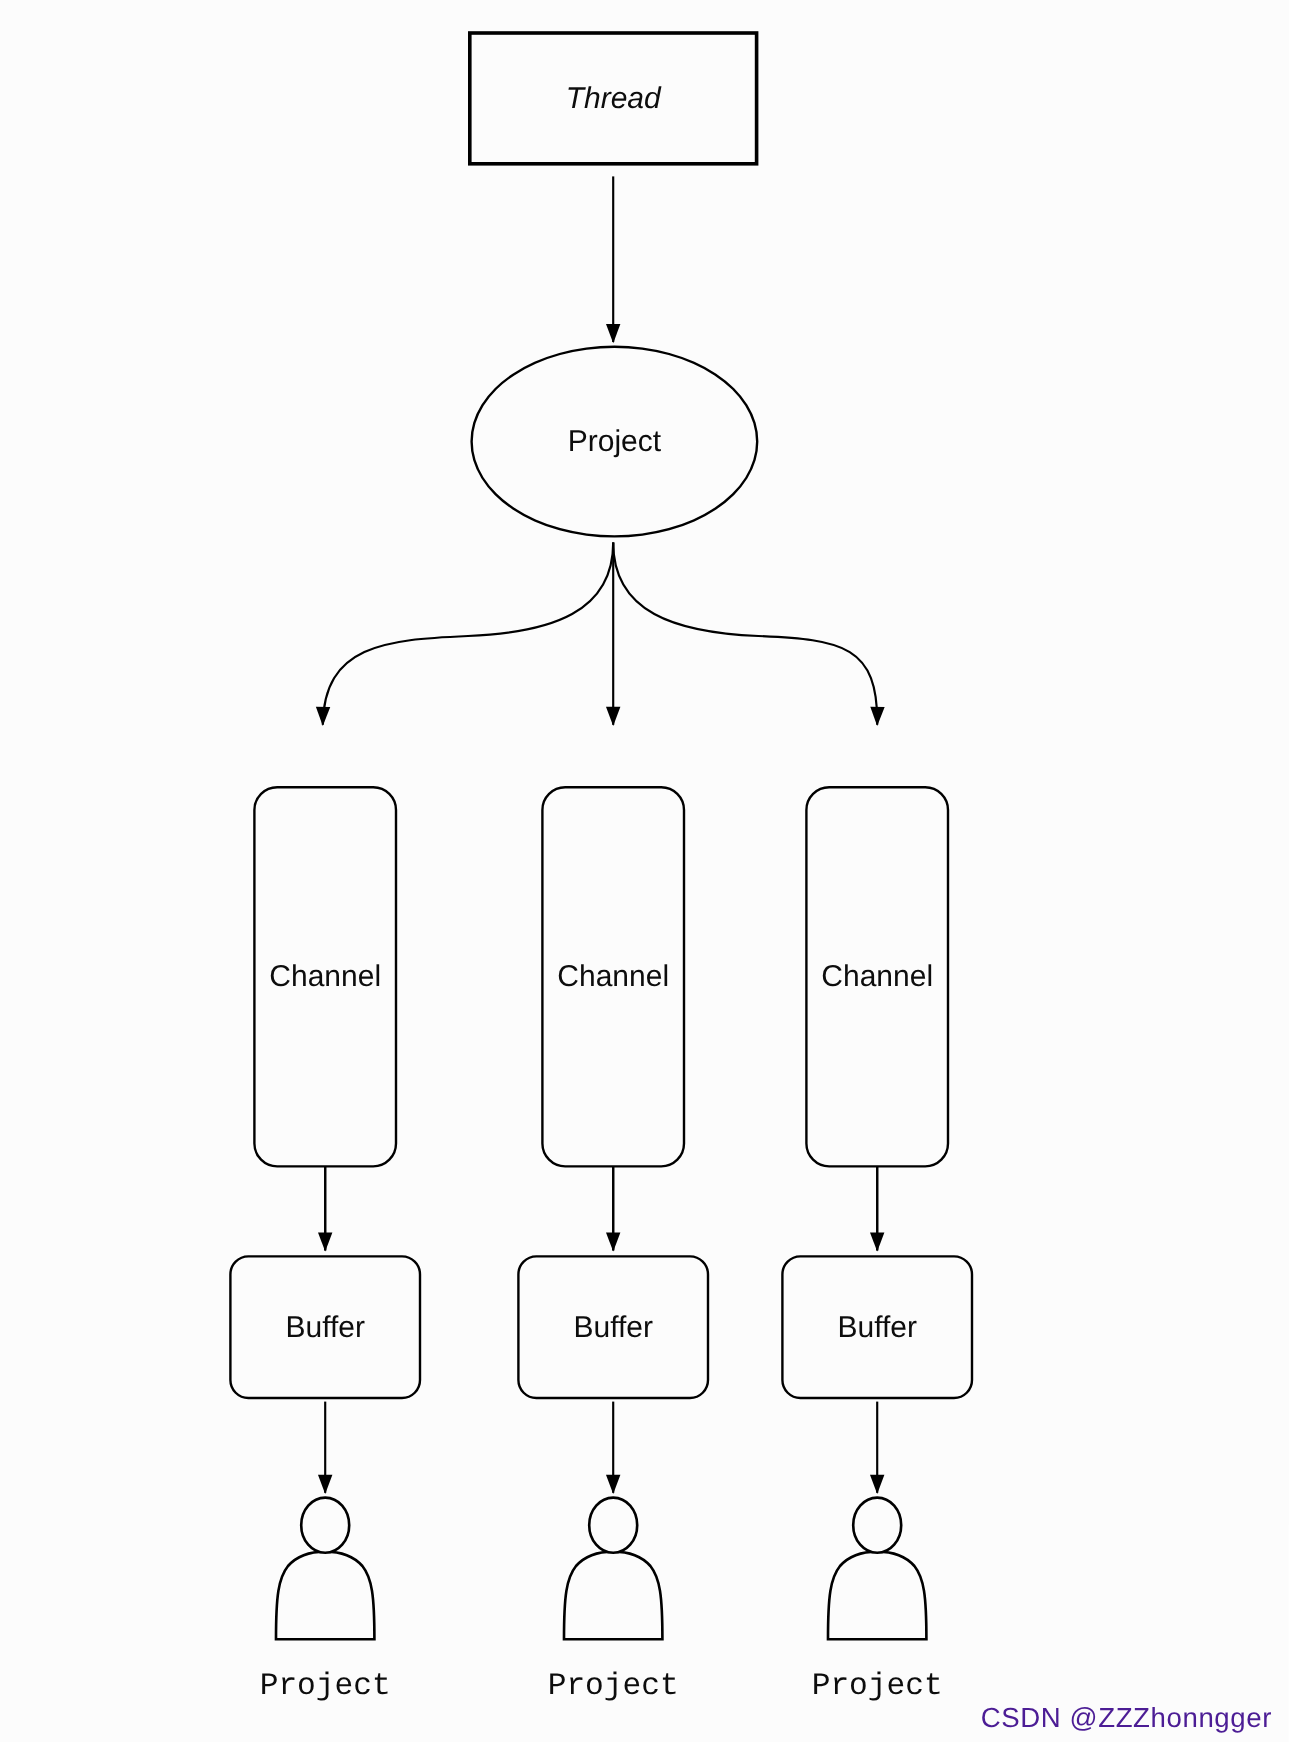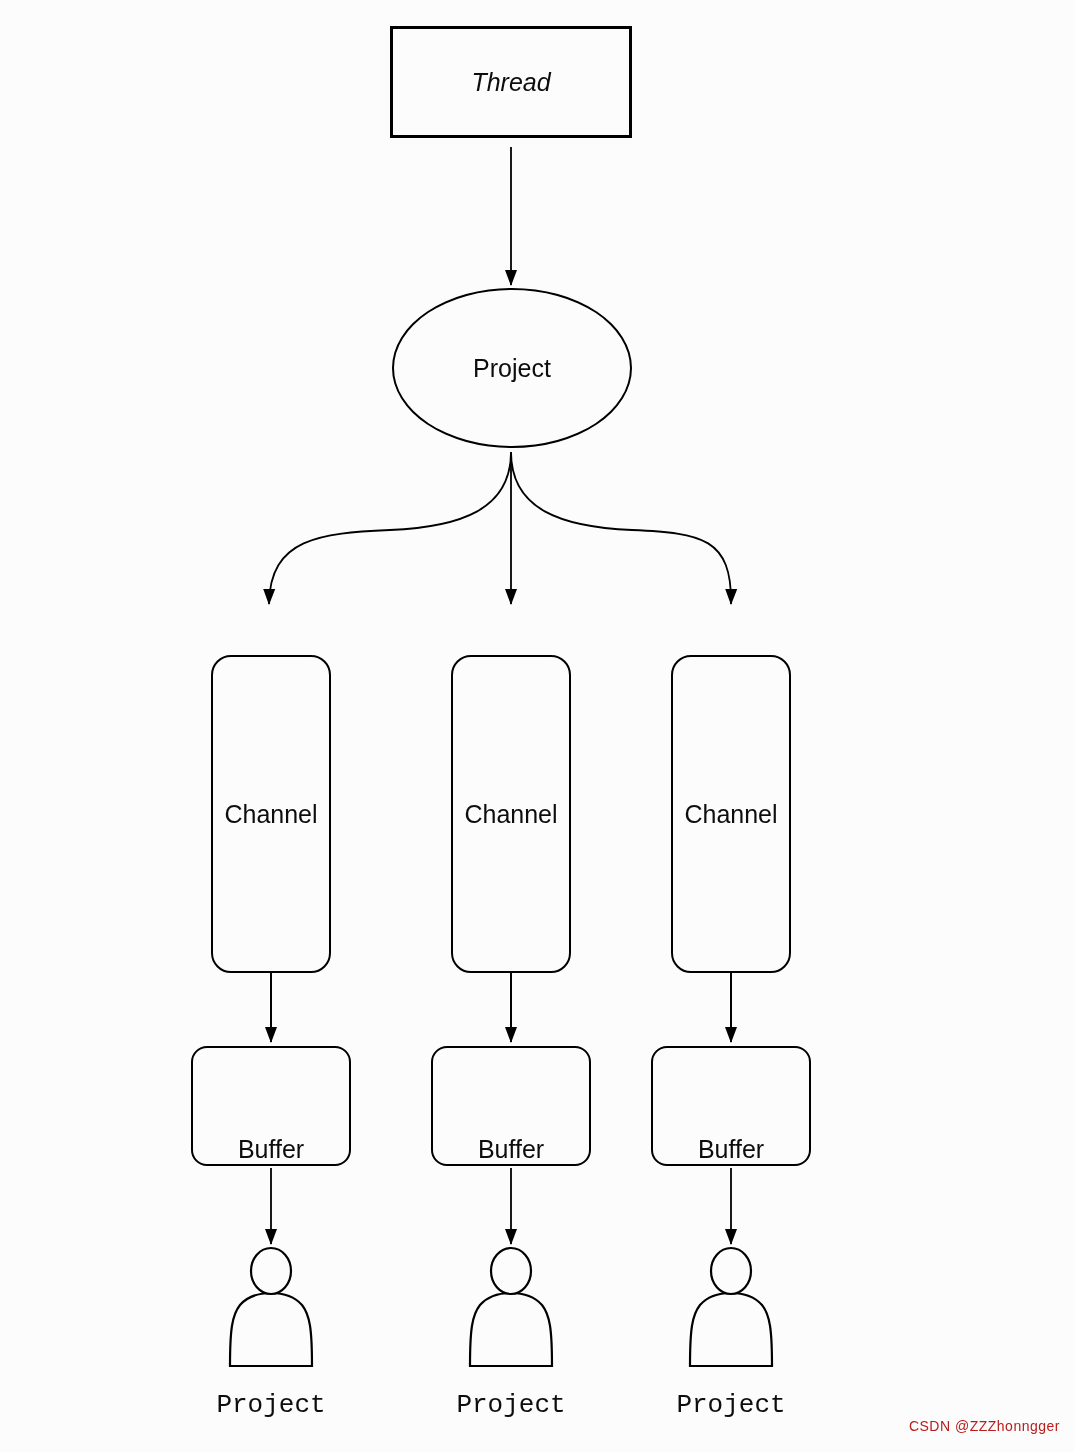--- a/index.html
+++ b/index.html
@@ -46,42 +46,41 @@
     border-radius: 20px;
     margin-top: 48px;
   }
   .channel.col0 { left: 211px; }
   .channel.col1 { left: 451px; }
   .channel.col2 { left: 671px; }
   .buffer {
     top: 1046px;
     width: 160px; height: 120px;
     border-radius: 16px;
-    align-items: flex-end;
   }
   .buffer.col0 { left: 191px; }
   .buffer.col1 { left: 431px; }
   .buffer.col2 { left: 651px; }
   .project-label {
     position: absolute;
     top: 1390px;
     width: 160px;
     text-align: center;
     font-size: 26px;
     font-family: Liberation Mono, monospace;
   }
   .project-label.col0 { left: 191px; }
   .project-label.col1 { left: 431px; }
   .project-label.col2 { left: 651px; }
   .watermark {
     position: absolute;
     top: 1418px;
     right: 14px;
-    font-size: 14px;
-    color: #b91c1c;
+    font-size: 23px;
+    color: #4c1d95;
     letter-spacing: 0.5px;
   }
 </style>
 </head>
 <body>
 
 <div class="canvas">
 
   <svg class="overlay" viewBox="0 0 1074 1452" xmlns="http://www.w3.org/2000/svg">
     <defs>

